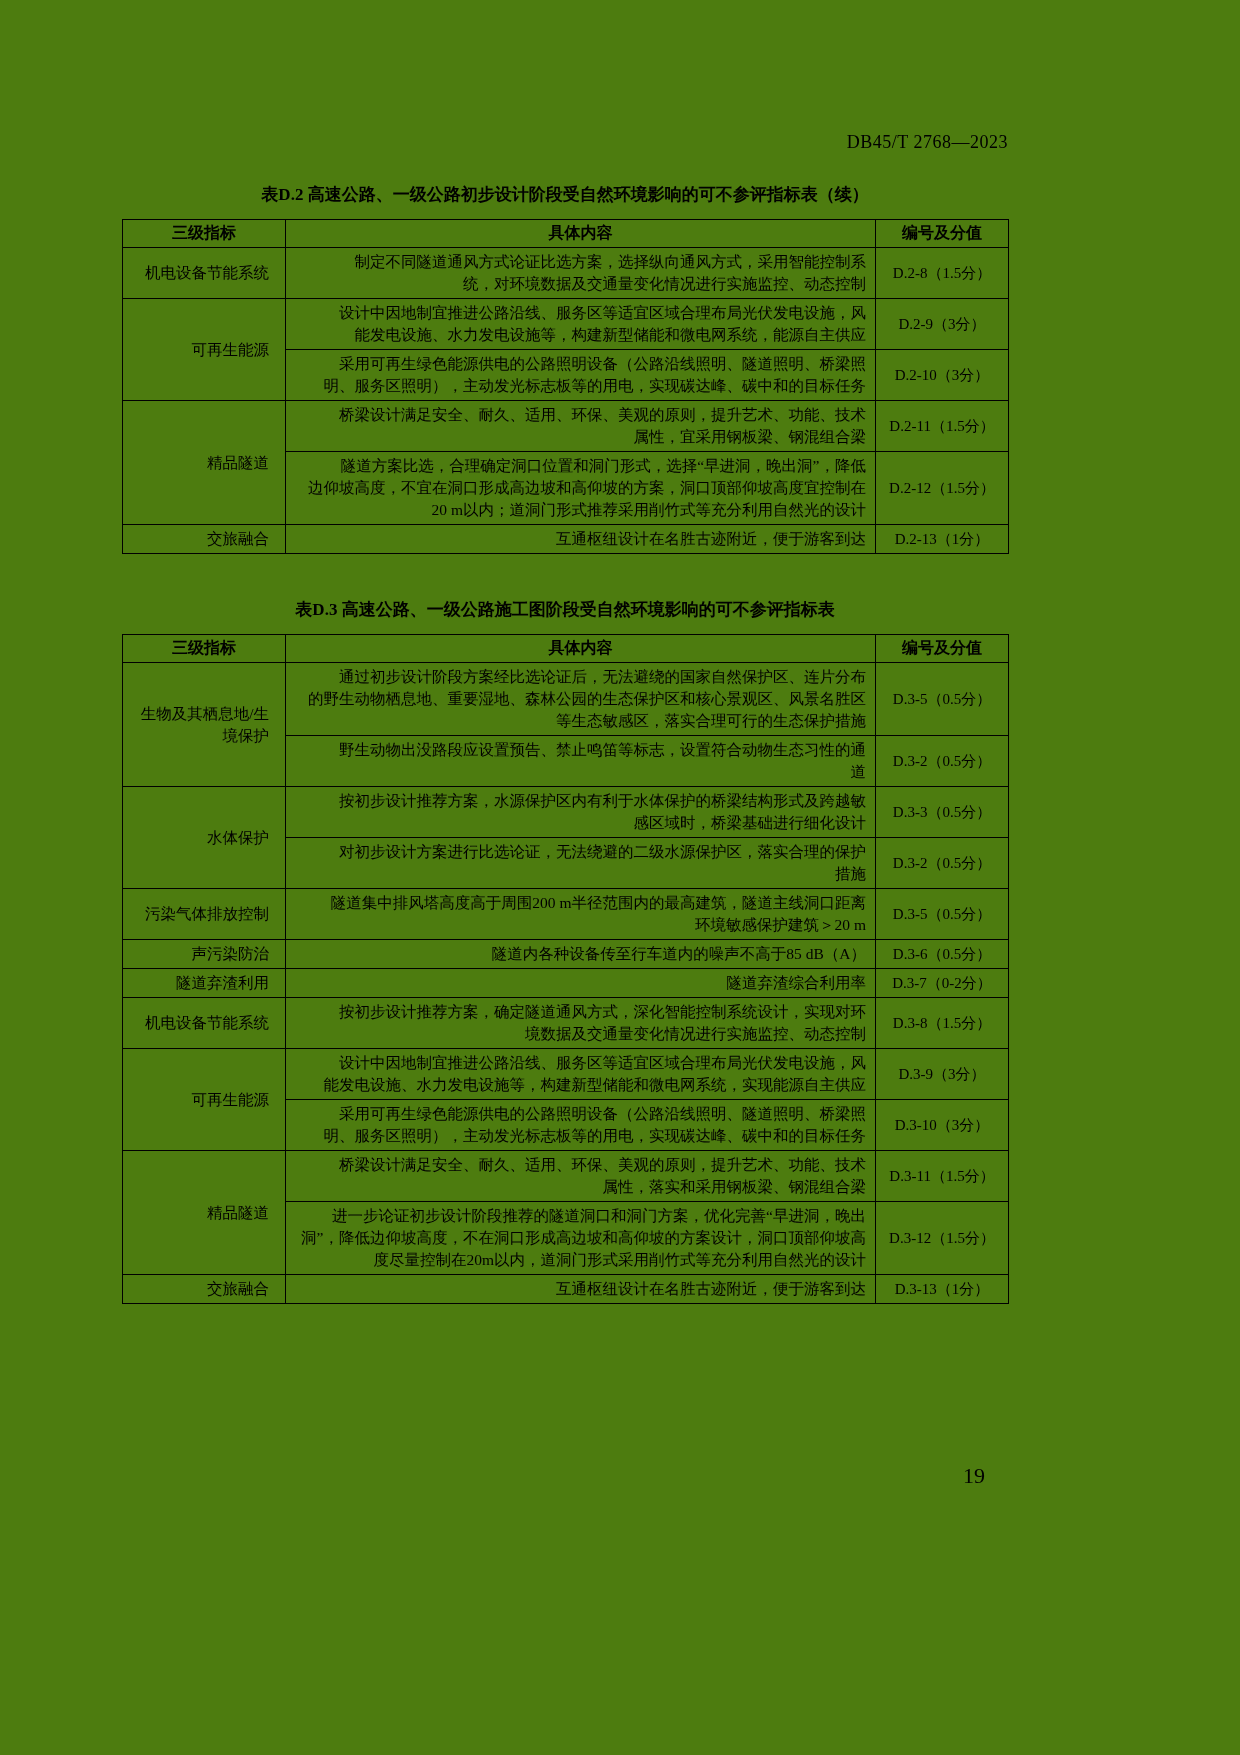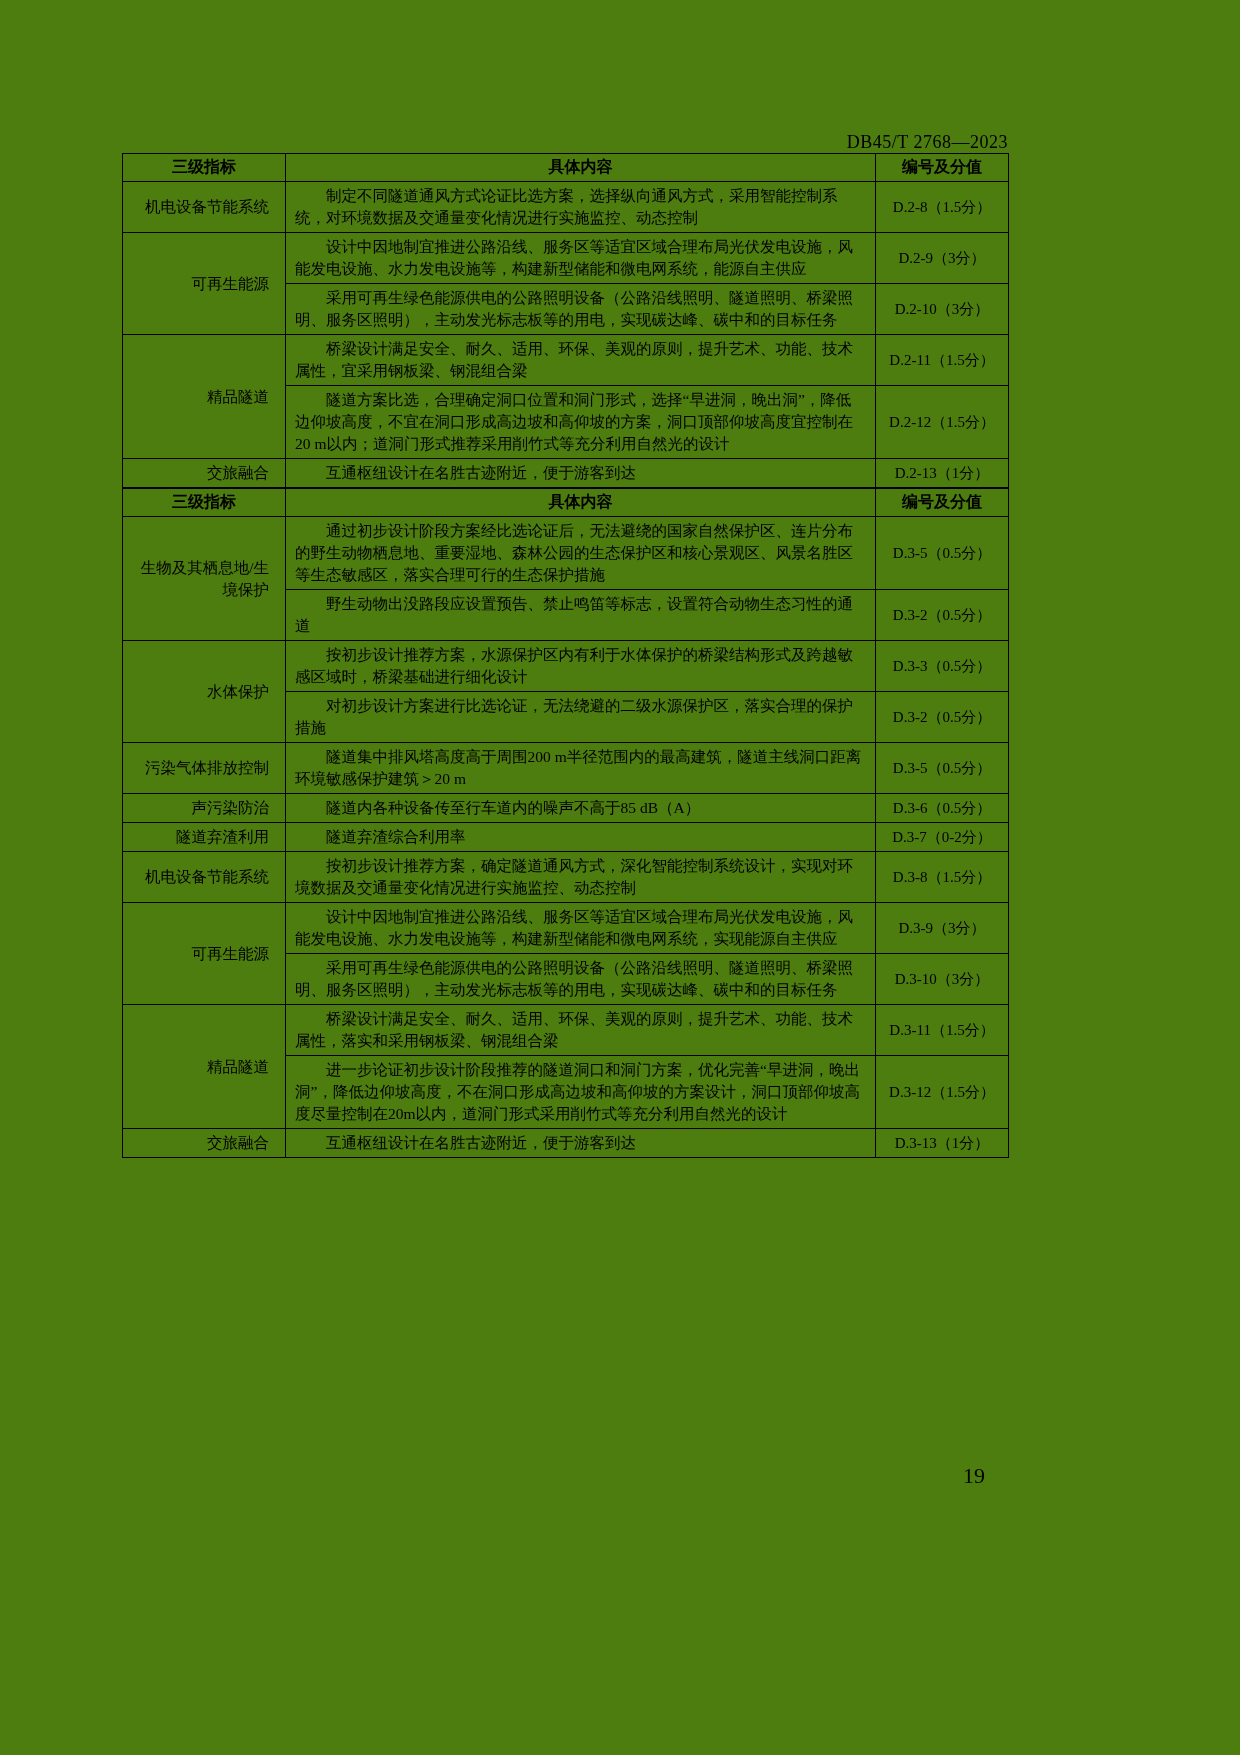--- a/index.html
+++ b/index.html
@@ -61,21 +61,21 @@
   }
   .col-indicator { width: 163px; }
   .col-content   { width: 590px; }
   .col-code      { width: 133px; }
   td.cell-indicator {
     text-align: right;
     padding: 2px 16px;
     line-height: 1.4;
   }
   td.cell-content {
-    text-align: left;
+    text-align: right;
     padding: 3px 9px;
     line-height: 1.42;
     text-indent: 2em;
   }
   td.cell-code {
     text-align: center;
     padding: 2px 3px;
     font-size: 15px;
     white-space: nowrap;
   }
@@ -89,20 +89,21 @@
 </head>
 <body>
 
 <div class="page">
   <div class="content">
 
     <div class="doc-header">
       <span>DB45/T 2768—2023</span>
     </div>
 
+    <div class="table-title">表D.2  高速公路、一级公路初步设计阶段受自然环境影响的可不参评指标表（续）</div>
     <table class="std-table">
         <thead>
           <tr>
             <th class="col-indicator">三级指标</th>
             <th class="col-content">具体内容</th>
             <th class="col-code">编号及分值</th>
           </tr>
         </thead>
         <tbody>
           <tr>
@@ -129,20 +130,21 @@
             <td class="cell-code">D.2-12（1.5分）</td>
           </tr>
           <tr>
             <td class="cell-indicator" rowspan="1">交旅融合</td>
             <td class="cell-content">互通枢纽设计在名胜古迹附近，便于游客到达</td>
             <td class="cell-code">D.2-13（1分）</td>
           </tr>
         </tbody>
       </table>
 
+    <div class="table-title second">表D.3  高速公路、一级公路施工图阶段受自然环境影响的可不参评指标表</div>
     <table class="std-table">
         <thead>
           <tr>
             <th class="col-indicator">三级指标</th>
             <th class="col-content">具体内容</th>
             <th class="col-code">编号及分值</th>
           </tr>
         </thead>
         <tbody>
           <tr>

